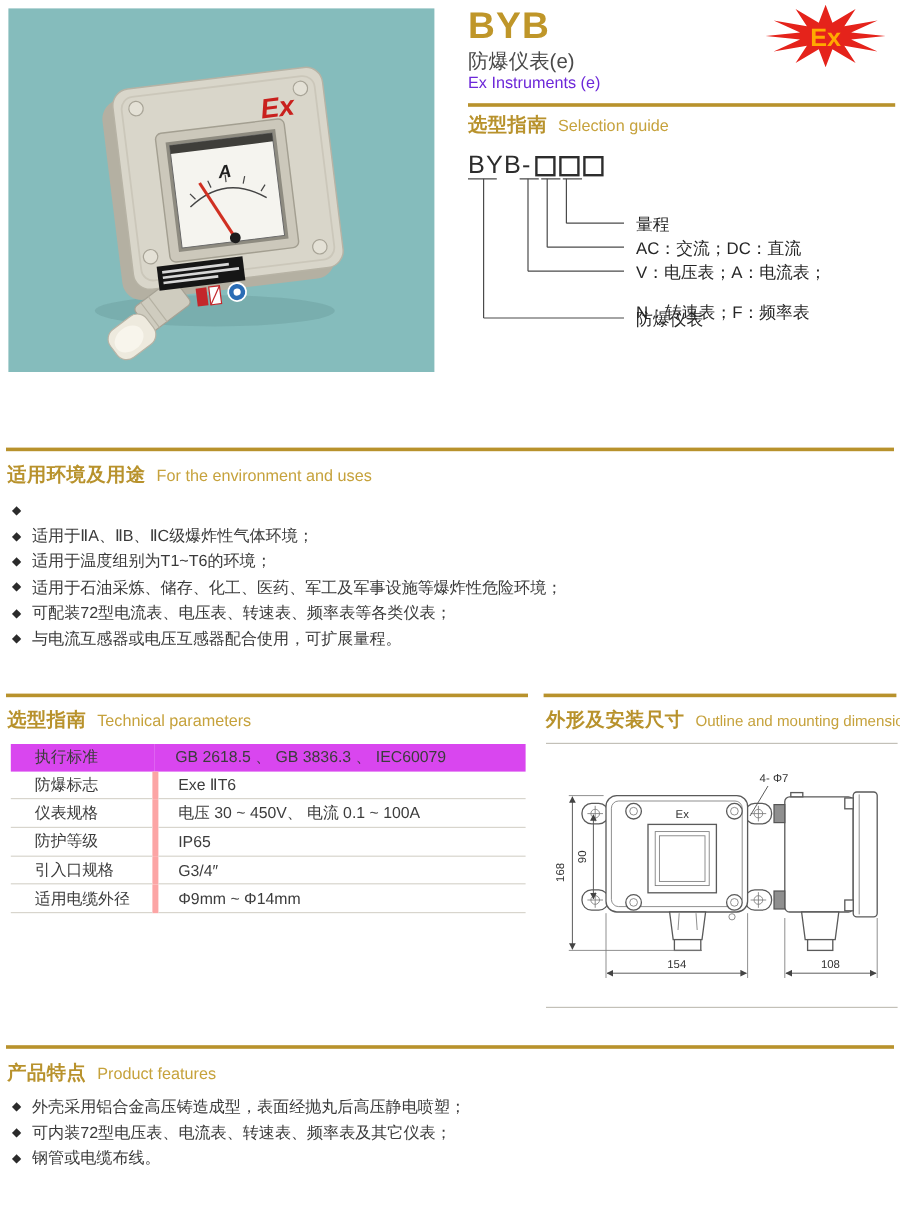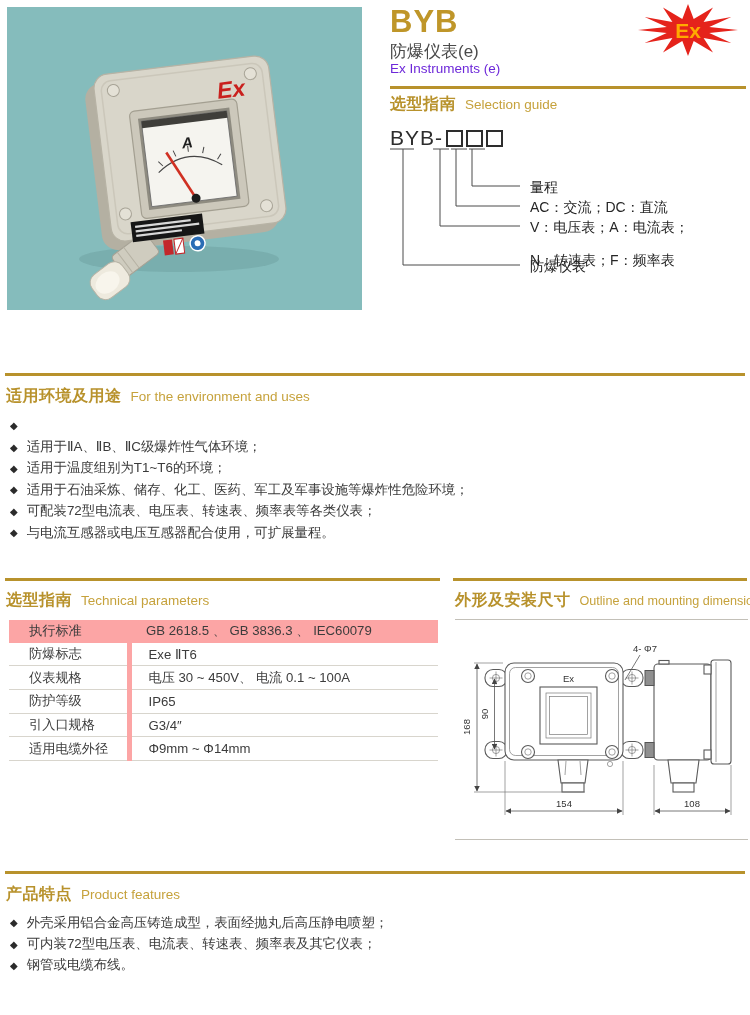--- a/index.html
+++ b/index.html
@@ -29,21 +29,21 @@
   .diag-label{position:absolute;left:530px;font-size:14px;color:#262626;white-space:nowrap;}
   
   ul.bullets{position:absolute;list-style:none;margin:0;padding:0;}
   ul.bullets li{display:flex;align-items:center;height:21.4px;font-size:13.4px;color:#3a3a3a;white-space:nowrap;}
   ul.bullets li .dia{font-size:10px;color:#2b2b2b;margin:0 9px 0 4px;}
   
   table.params{position:absolute;left:9px;top:620px;width:429px;border-collapse:collapse;table-layout:fixed;}
   table.params td{height:22.7px;font-size:13.2px;color:#3c3c3c;border-bottom:1px solid #d8d5cd;vertical-align:middle;padding:0;white-space:nowrap;}
   table.params td:first-child{width:100px;padding-left:20px;border-right:5px solid #fca5a5;}
   table.params td:last-child{padding-left:17px;}
-  table.params tr:first-child{background:#fca5a5;}
+  table.params tr:first-child{background:#d946ef;}
   table.params tr:first-child td{border-right:none;border-bottom:none;}
   
   .ol{stroke:#5a5a5a;fill:#ffffff;stroke-width:1.1;}
   .thin{stroke:#7a7a7a;fill:none;stroke-width:0.7;}
   .dim{stroke:#555;fill:none;stroke-width:0.8;}
   .dtx{font-size:9.5px;fill:#333;}
   .dln{stroke:#4a4a4a;stroke-width:1;fill:none;}
 </style>
 </head>
 <body>

